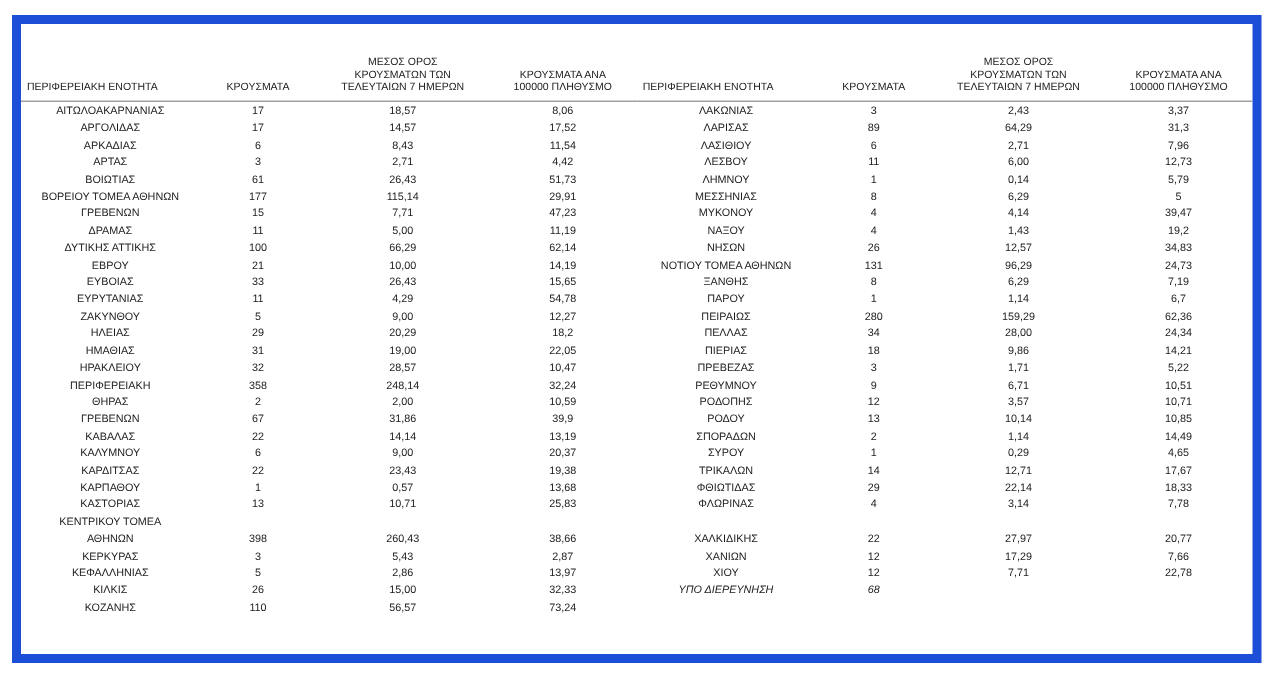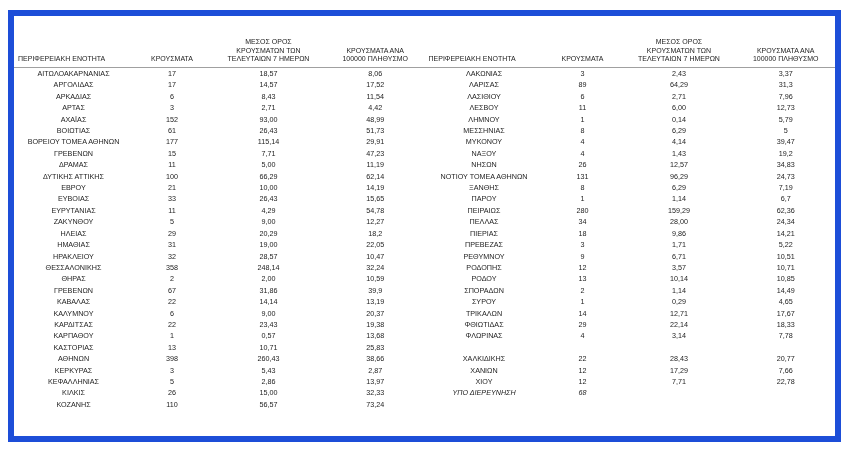--- a/index.html
+++ b/index.html
@@ -71,26 +71,20 @@
             <div class="cell c-per">11,54</div>
           </div>
 
           <div class="row">
             <div class="cell c-region">ΑΡΤΑΣ</div>
             <div class="cell c-cases">3</div>
             <div class="cell c-avg">2,71</div>
             <div class="cell c-per">4,42</div>
           </div>
 
-          <div class="row">
-            <div class="cell c-region">ΑΧΑΪΑΣ</div>
-            <div class="cell c-cases">152</div>
-            <div class="cell c-avg">93,00</div>
-            <div class="cell c-per">48,99</div>
-          </div>
 
           <div class="row">
             <div class="cell c-region">ΒΟΙΩΤΙΑΣ</div>
             <div class="cell c-cases">61</div>
             <div class="cell c-avg">26,43</div>
             <div class="cell c-per">51,73</div>
           </div>
 
           <div class="row">
             <div class="cell c-region">ΒΟΡΕΙΟΥ ΤΟΜΕΑ ΑΘΗΝΩΝ</div>
@@ -164,21 +158,21 @@
           </div>
 
           <div class="row">
             <div class="cell c-region">ΗΡΑΚΛΕΙΟΥ</div>
             <div class="cell c-cases">32</div>
             <div class="cell c-avg">28,57</div>
             <div class="cell c-per">10,47</div>
           </div>
 
           <div class="row">
-            <div class="cell c-region">ΘΕΣΣΑΛΟΝΙΚΗΣ</div>
+            <div class="cell c-region">ΠΕΡΙΦΕΡΕΙΑΚΗ</div>
             <div class="cell c-cases">358</div>
             <div class="cell c-avg">248,14</div>
             <div class="cell c-per">32,24</div>
           </div>
 
           <div class="row">
             <div class="cell c-region">ΘΗΡΑΣ</div>
             <div class="cell c-cases">2</div>
             <div class="cell c-avg">2,00</div>
             <div class="cell c-per">10,59</div>
@@ -219,20 +213,26 @@
             <div class="cell c-per">13,68</div>
           </div>
 
           <div class="row">
             <div class="cell c-region">ΚΑΣΤΟΡΙΑΣ</div>
             <div class="cell c-cases">13</div>
             <div class="cell c-avg">10,71</div>
             <div class="cell c-per">25,83</div>
           </div>
 
+          <div class="row">
+            <div class="cell c-region">ΚΕΝΤΡΙΚΟΥ ΤΟΜΕΑ</div>
+            <div class="cell c-cases"></div>
+            <div class="cell c-avg"></div>
+            <div class="cell c-per"></div>
+          </div>
 
           <div class="row">
             <div class="cell c-region">ΑΘΗΝΩΝ</div>
             <div class="cell c-cases">398</div>
             <div class="cell c-avg">260,43</div>
             <div class="cell c-per">38,66</div>
           </div>
 
           <div class="row">
             <div class="cell c-region">ΚΕΡΚΥΡΑΣ</div>
@@ -450,21 +450,21 @@
           <div class="row">
             <div class="cell c-region"></div>
             <div class="cell c-cases"></div>
             <div class="cell c-avg"></div>
             <div class="cell c-per"></div>
           </div>
 
           <div class="row">
             <div class="cell c-region">ΧΑΛΚΙΔΙΚΗΣ</div>
             <div class="cell c-cases">22</div>
-            <div class="cell c-avg">28,43</div>
+            <div class="cell c-avg">27,97</div>
             <div class="cell c-per">20,77</div>
           </div>
 
           <div class="row">
             <div class="cell c-region">ΧΑΝΙΩΝ</div>
             <div class="cell c-cases">12</div>
             <div class="cell c-avg">17,29</div>
             <div class="cell c-per">7,66</div>
           </div>
 

